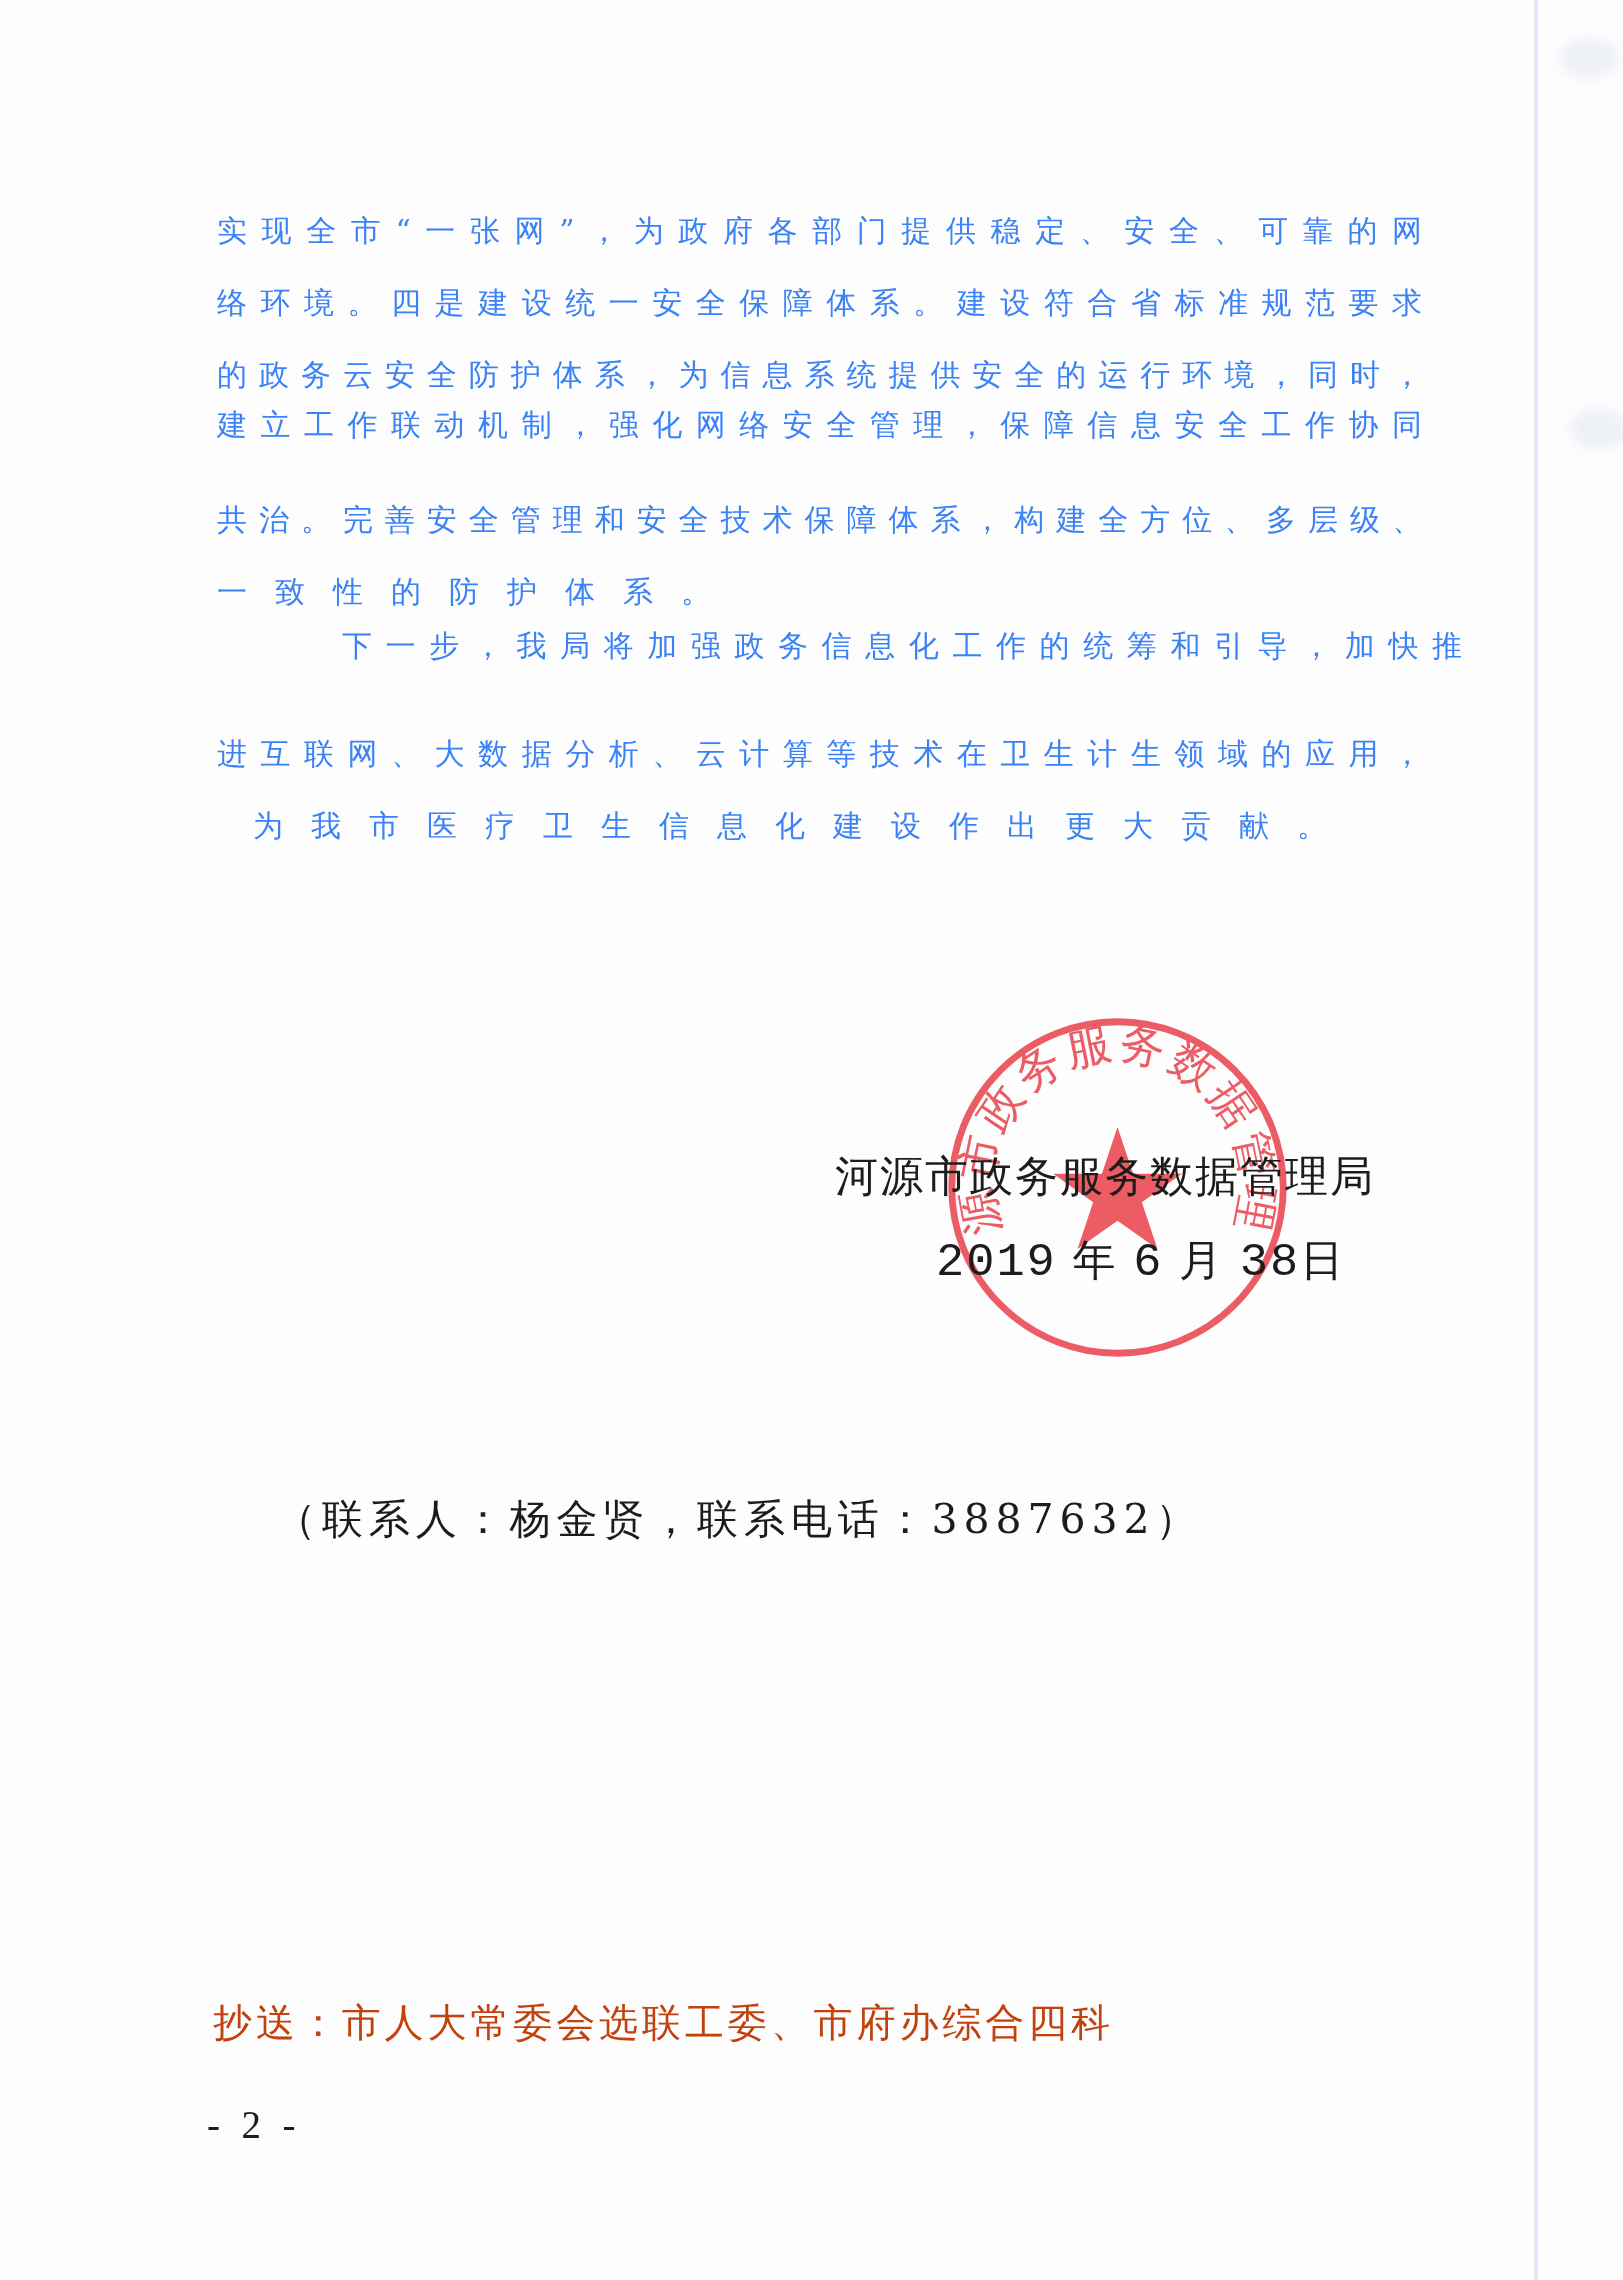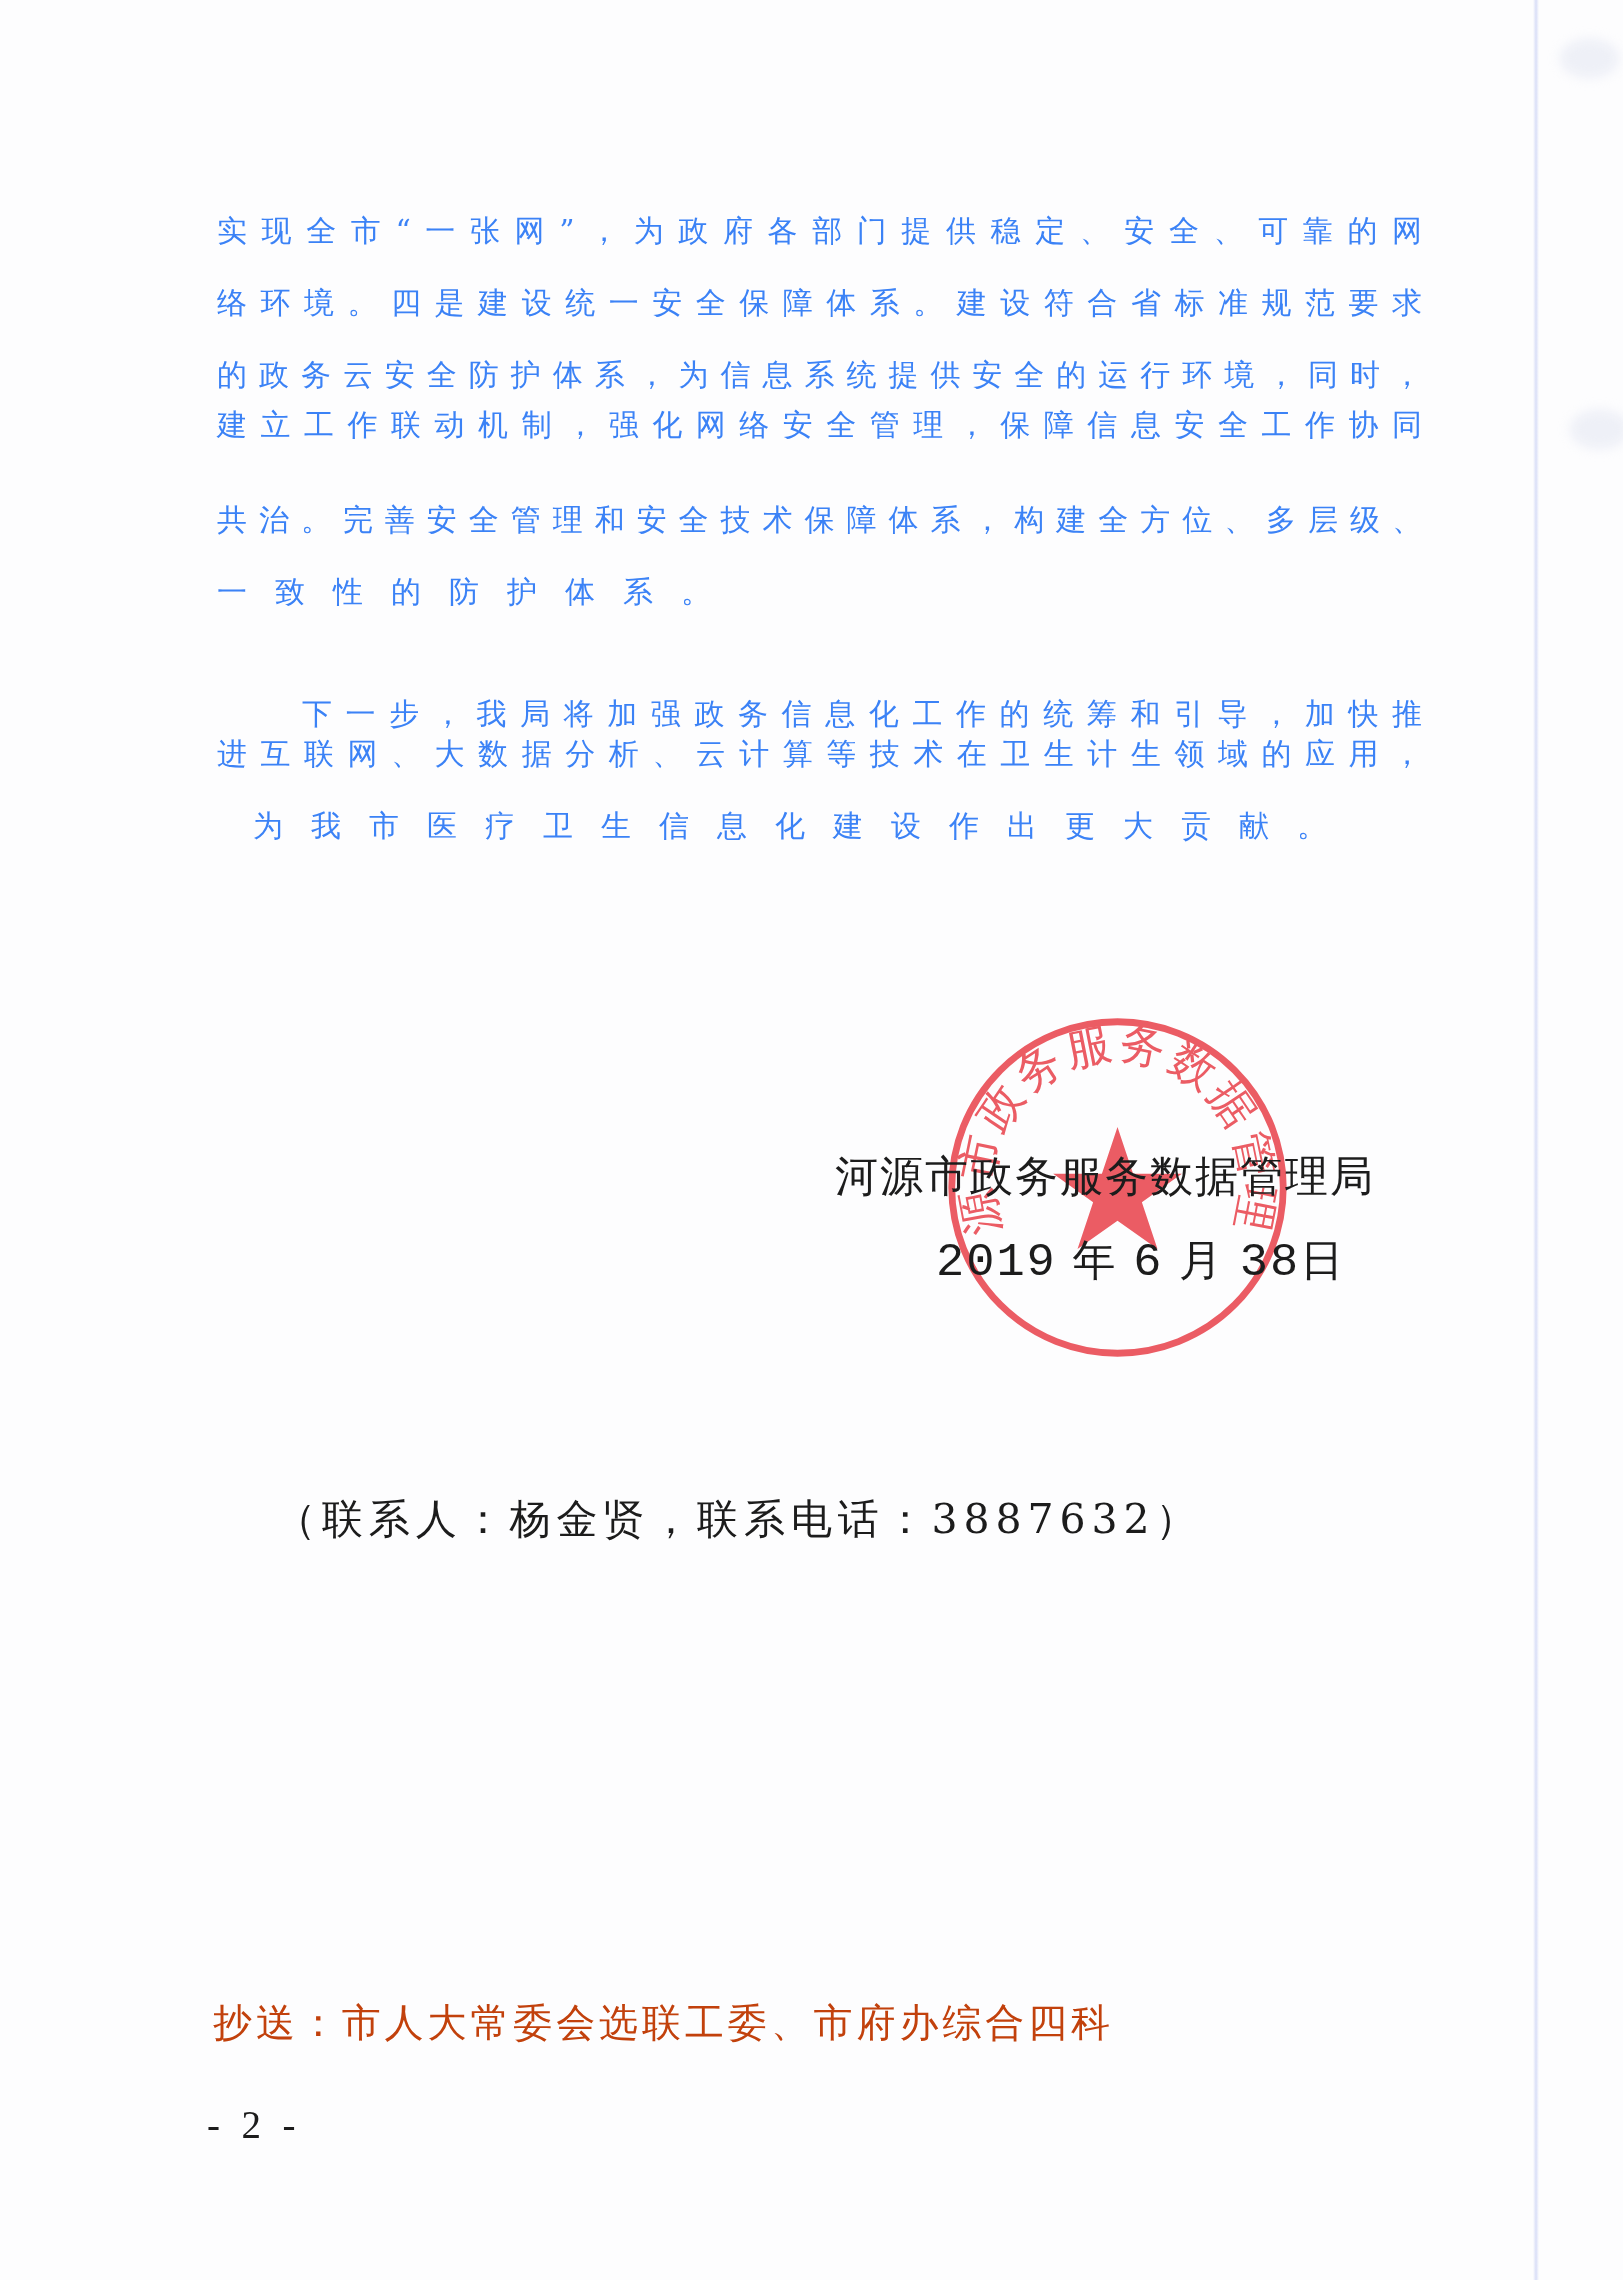--- a/index.html
+++ b/index.html
@@ -57,21 +57,21 @@
 
 <div>
 
   <div class="body-line" style="top:203px;">实现全市“一张网”，为政府各部门提供稳定、安全、可靠的网</div>
   <div class="body-line" style="top:275px;">络环境。四是建设统一安全保障体系。建设符合省标准规范要求</div>
   <div class="body-line" style="top:347px;">的政务云安全防护体系，为信息系统提供安全的运行环境，同时，</div>
   <div class="body-line" style="top:397px;">建立工作联动机制，强化网络安全管理，保障信息安全工作协同</div>
   <div class="body-line" style="top:492px;">共治。完善安全管理和安全技术保障体系，构建全方位、多层级、</div>
   <div class="body-line short" style="top:564px;">一致性的防护体系。</div>
 
-  <div class="body-line indent" style="top:686px;">下一步，我局将加强政务信息化工作的统筹和引导，加快推</div>
+  <div class="body-line indent" style="top:618px;margin-left:40px;">下一步，我局将加强政务信息化工作的统筹和引导，加快推</div>
   <div class="body-line" style="top:726px;">进互联网、大数据分析、云计算等技术在卫生计生领域的应用，</div>
   <div class="body-line short" style="top:798px;margin-left:36px;">为我市医疗卫生信息化建设作出更大贡献。</div>
 
   <svg class="seal" viewBox="0 0 360 360">
     <defs>
       <path id="sealArc" d="M 58 215 A 128 128 0 1 1 302 215"></path>
     </defs>
     <circle cx="180" cy="180" r="170" fill="none" stroke="#e8404a" stroke-width="7"></circle>
     <polygon fill="#e8404a" points="180,118 196,166 246,166 205,195 221,243 180,214 139,243 155,195 114,166 164,166"></polygon>
     <text font-size="46" fill="#e8404a" font-family="DejaVu Sans, sans-serif" letter-spacing="4">

